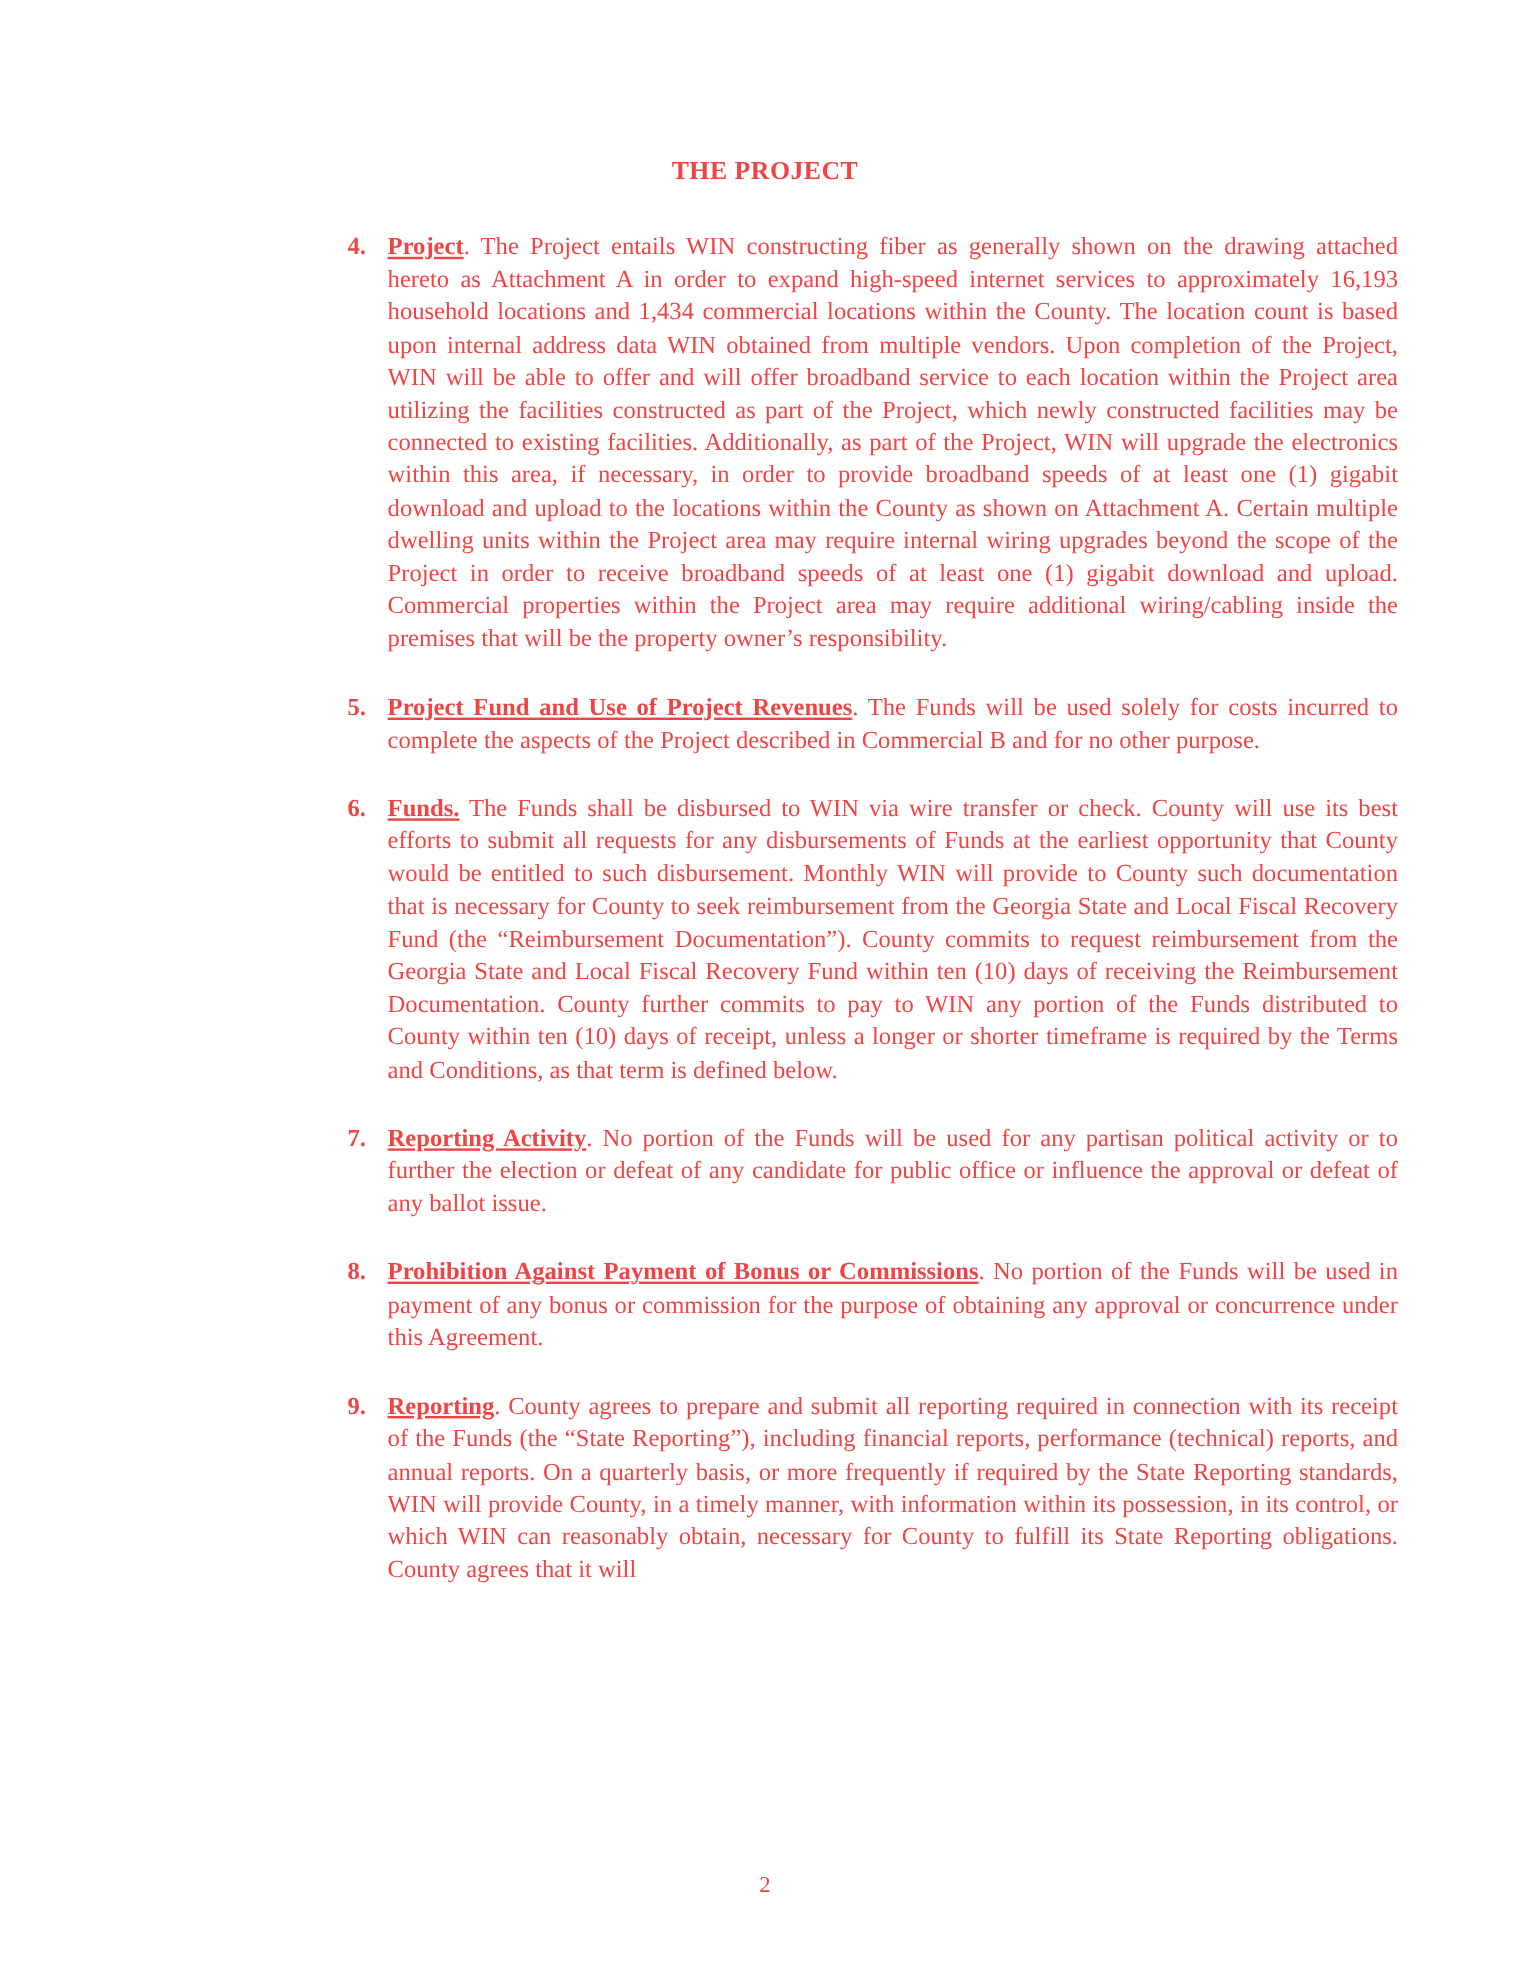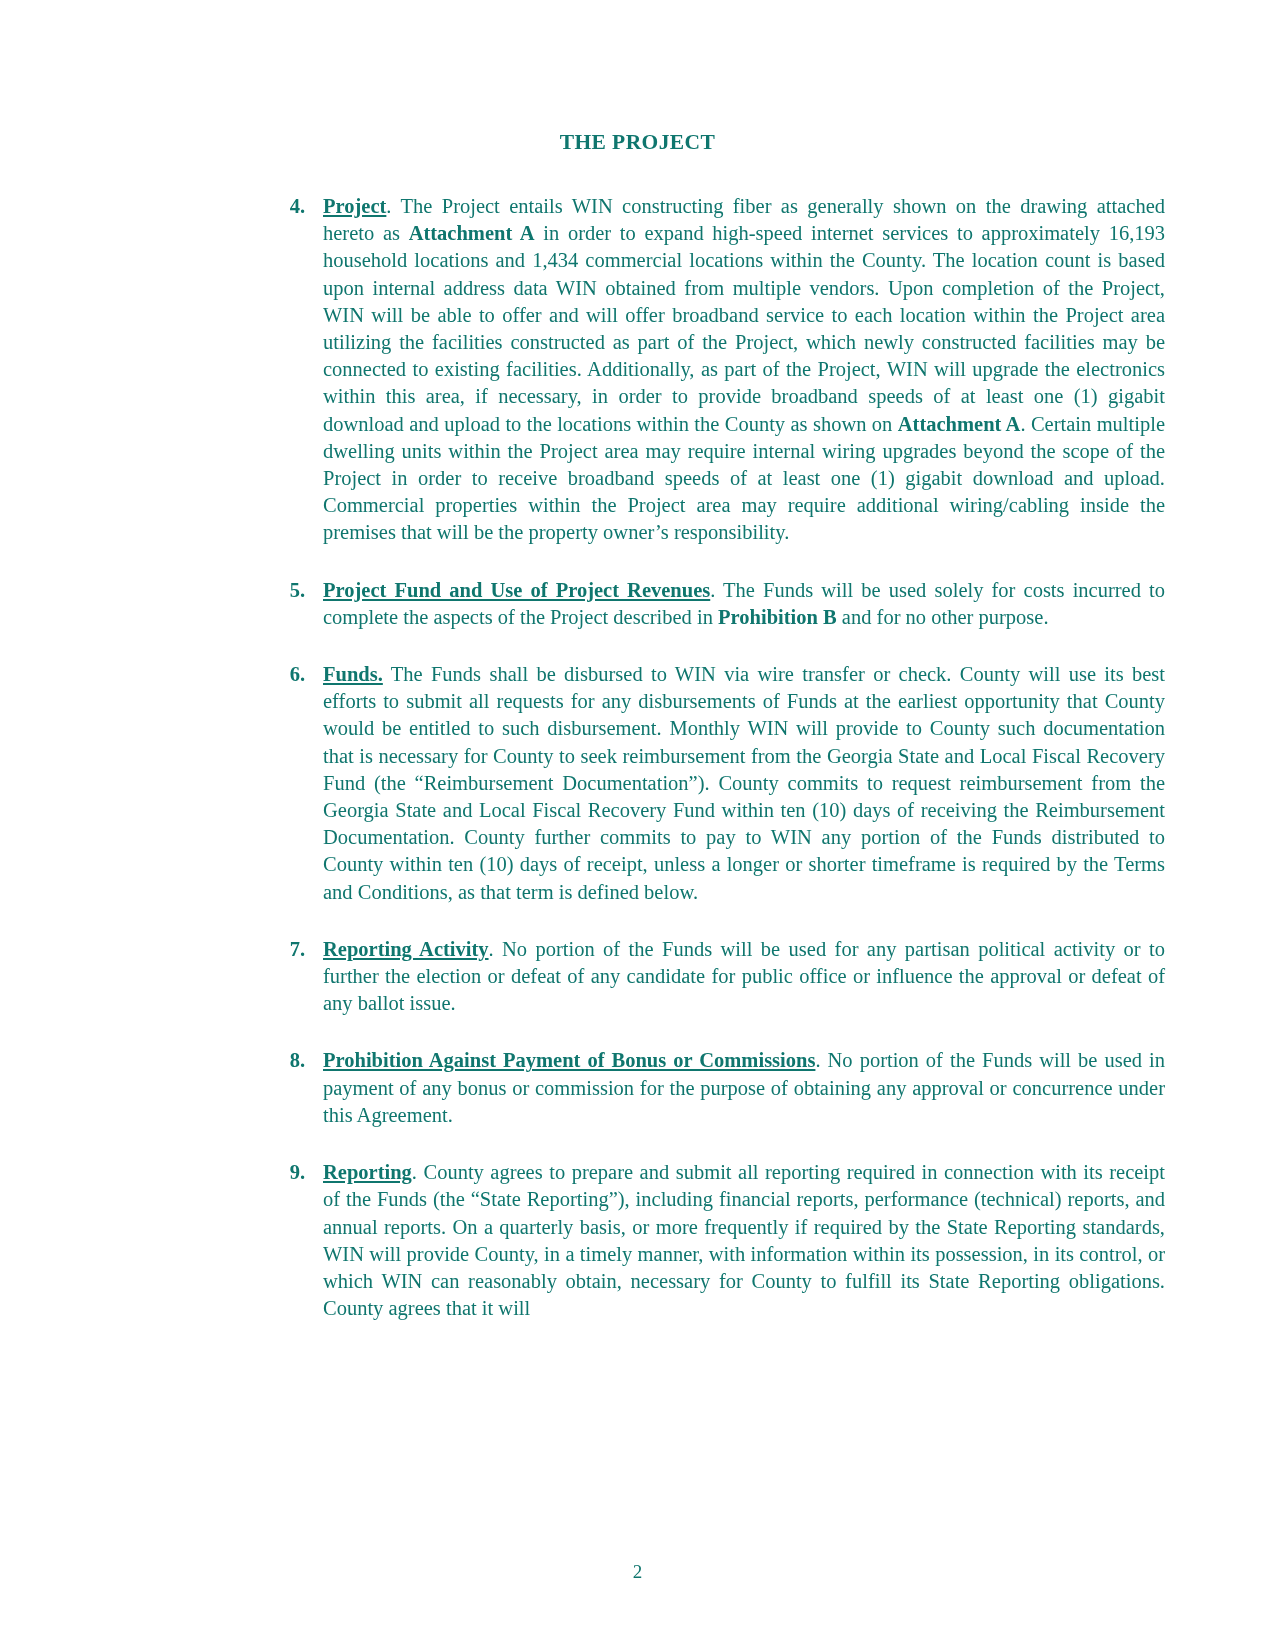--- a/index.html
+++ b/index.html
@@ -7,21 +7,21 @@
     padding: 0;
     background: #ffffff;
   }
   .page {
     position: relative;
     width: 1275px;
     height: 1651px;
     margin: 0 auto;
     background: #ffffff;
     font-family: "Liberation Serif", "DejaVu Serif", serif;
-    color: #0f766e;
+    color: #ef4444;
     box-sizing: border-box;
   }
   .doc-title {
     text-align: center;
     font-weight: bold;
     font-size: 21.5px;
     letter-spacing: 0.4px;
     padding-top: 130px;
   }
   .body-block {
@@ -49,21 +49,21 @@
   }
   .clause-text {
     flex: 1 1 auto;
     font-size: 20.5px;
     line-height: 27.2px;
     text-align: justify;
     text-justify: inter-word;
     hyphens: none;
   }
   .clause-text b {
-    font-weight: bold;
+    font-weight: normal;
   }
   .heading-term {
     font-weight: bold;
     text-decoration: underline;
   }
   .page-number {
     position: absolute;
     bottom: 68px;
     left: 0;
     right: 0;
@@ -80,21 +80,21 @@
 
   <div class="body-block">
 
     <div class="clause">
       <div class="clause-num">4.</div>
       <div class="clause-text"><span class="heading-term">Project</span><span>.  The Project entails WIN constructing fiber as generally shown on the drawing attached hereto as <b>Attachment A</b> in order to expand high-speed internet services to approximately 16,193 household locations and 1,434 commercial locations within the County. The location count is based upon internal address data WIN obtained from multiple vendors. Upon completion of the Project, WIN will be able to offer and will offer broadband service to each location within the Project area utilizing the facilities constructed as part of the Project, which newly constructed facilities may be connected to existing facilities. Additionally, as part of the Project, WIN will upgrade the electronics within this area, if necessary, in order to provide broadband speeds of at least one (1) gigabit download and upload to the locations within the County as shown on <b>Attachment A</b>. Certain multiple dwelling units within the Project area may require internal wiring upgrades beyond the scope of the Project in order to receive broadband speeds of at least one (1) gigabit download and upload. Commercial properties within the Project area may require additional wiring/cabling inside the premises that will be the property owner’s responsibility.</span></div>
     </div>
 
     <div class="clause">
       <div class="clause-num">5.</div>
-      <div class="clause-text"><span class="heading-term">Project Fund and Use of Project Revenues</span><span>. The Funds will be used solely for costs incurred to complete the aspects of the Project described in <b>Prohibition B</b> and for no other purpose.</span></div>
+      <div class="clause-text"><span class="heading-term">Project Fund and Use of Project Revenues</span><span>. The Funds will be used solely for costs incurred to complete the aspects of the Project described in <b>Commercial B</b> and for no other purpose.</span></div>
     </div>
 
     <div class="clause">
       <div class="clause-num">6.</div>
       <div class="clause-text"><span class="heading-term">Funds.</span><span> The Funds shall be disbursed to WIN via wire transfer or check. County will use its best efforts to submit all requests for any disbursements of Funds at the earliest opportunity that County would be entitled to such disbursement. Monthly WIN will provide to County such documentation that is necessary for County to seek reimbursement from the Georgia State and Local Fiscal Recovery Fund (the “Reimbursement Documentation”). County commits to request reimbursement from the Georgia State and Local Fiscal Recovery Fund within ten (10) days of receiving the Reimbursement Documentation. County further commits to pay to WIN any portion of the Funds distributed to County within ten (10) days of receipt, unless a longer or shorter timeframe is required by the Terms and Conditions, as that term is defined below.</span></div>
     </div>
 
     <div class="clause">
       <div class="clause-num">7.</div>
       <div class="clause-text"><span class="heading-term">Reporting Activity</span><span>. No portion of the Funds will be used for any partisan political activity or to further the election or defeat of any candidate for public office or influence the approval or defeat of any ballot issue.</span></div>

